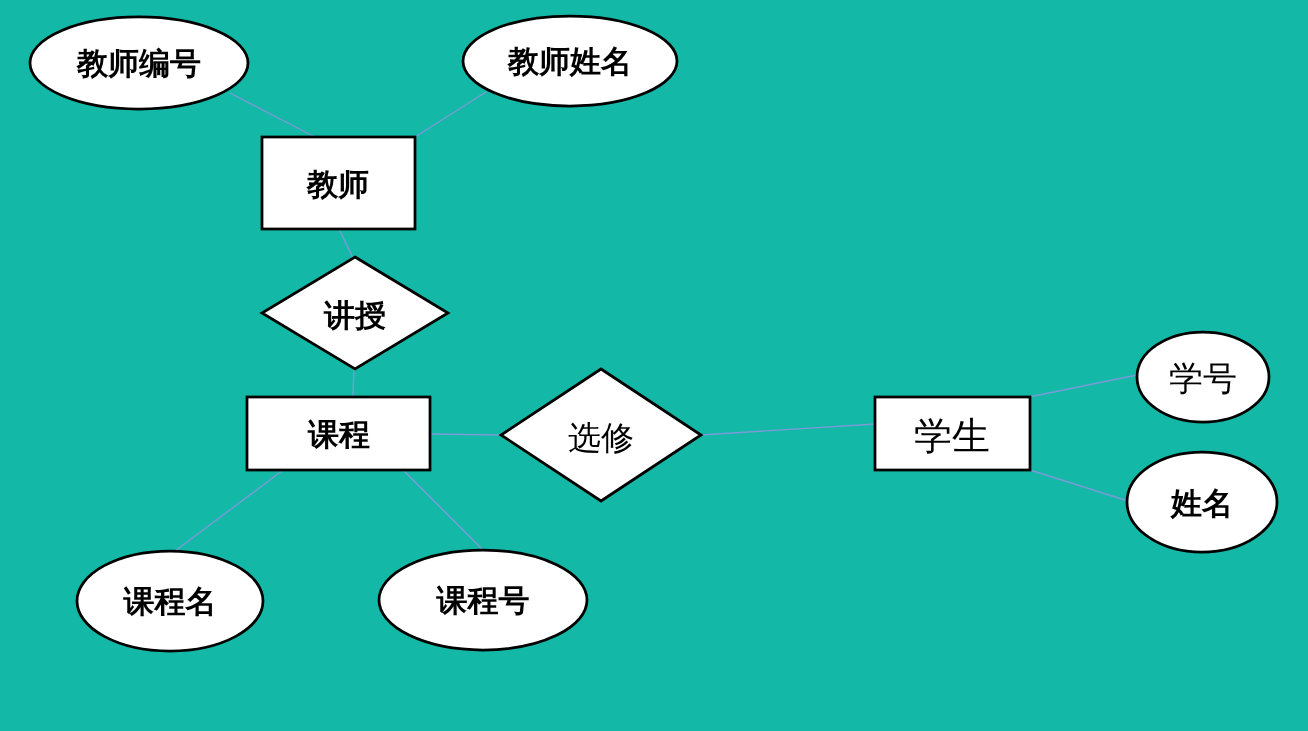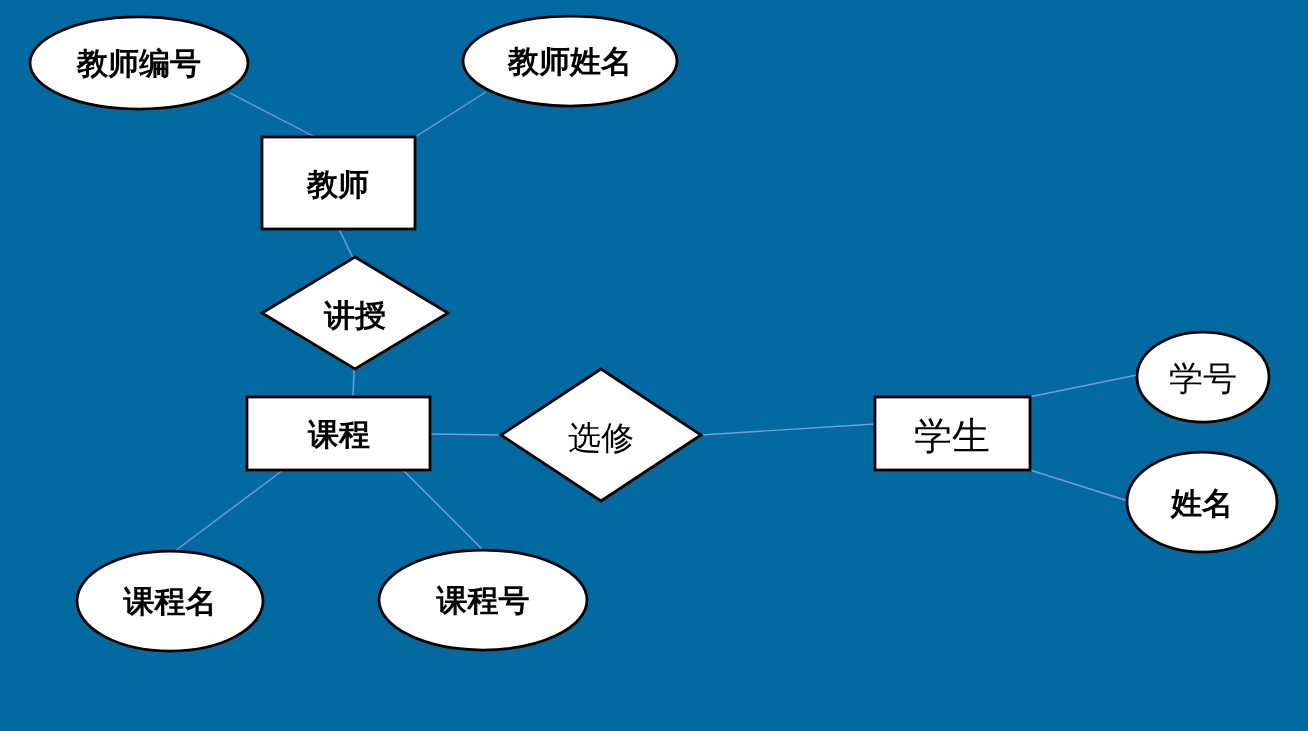--- a/index.html
+++ b/index.html
@@ -7,21 +7,21 @@
     padding: 0;
     background: #ffffff;
     width: 1308px;
     height: 731px;
     overflow: hidden;
   }
   .canvas-wrap {
     position: relative;
     width: 1308px;
     height: 731px;
-    background: #0369a1;
+    background: #14b8a6;
   }
   svg { display: block; }
   .shape {
     fill: #ffffff;
     stroke: #000000;
     stroke-width: 2.75;
   }
   .connector {
     stroke: #7a9bd8;
     stroke-width: 1.4;

